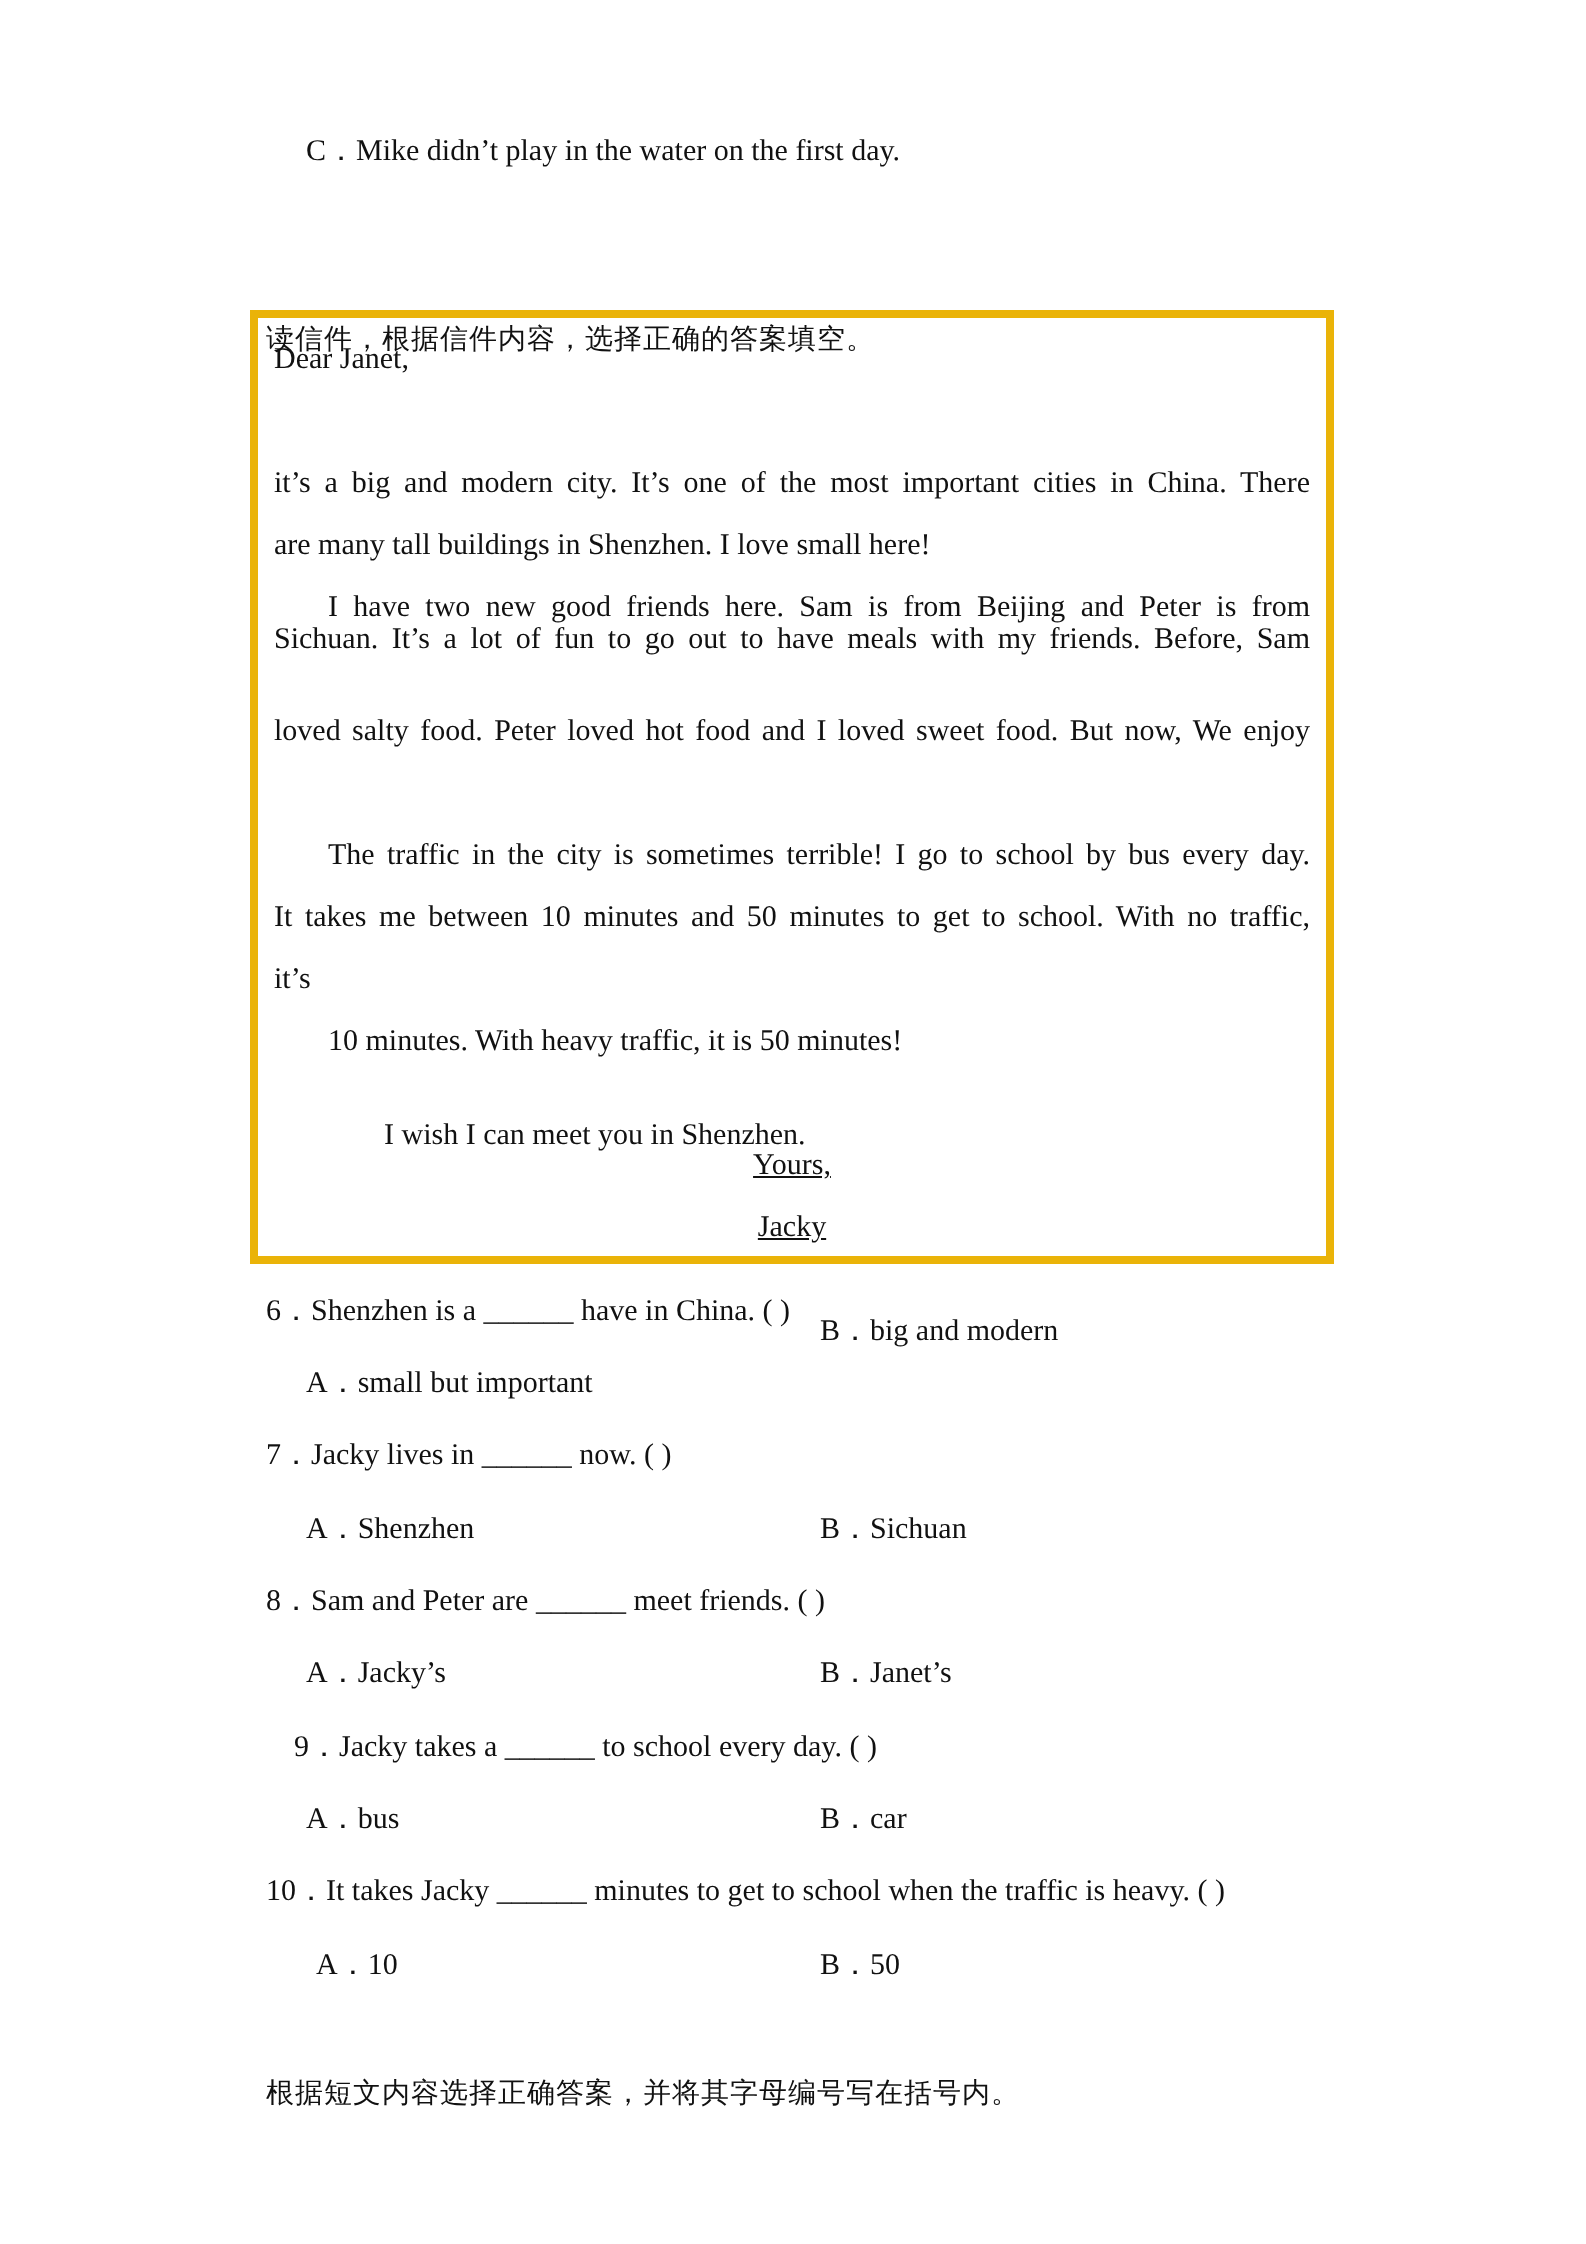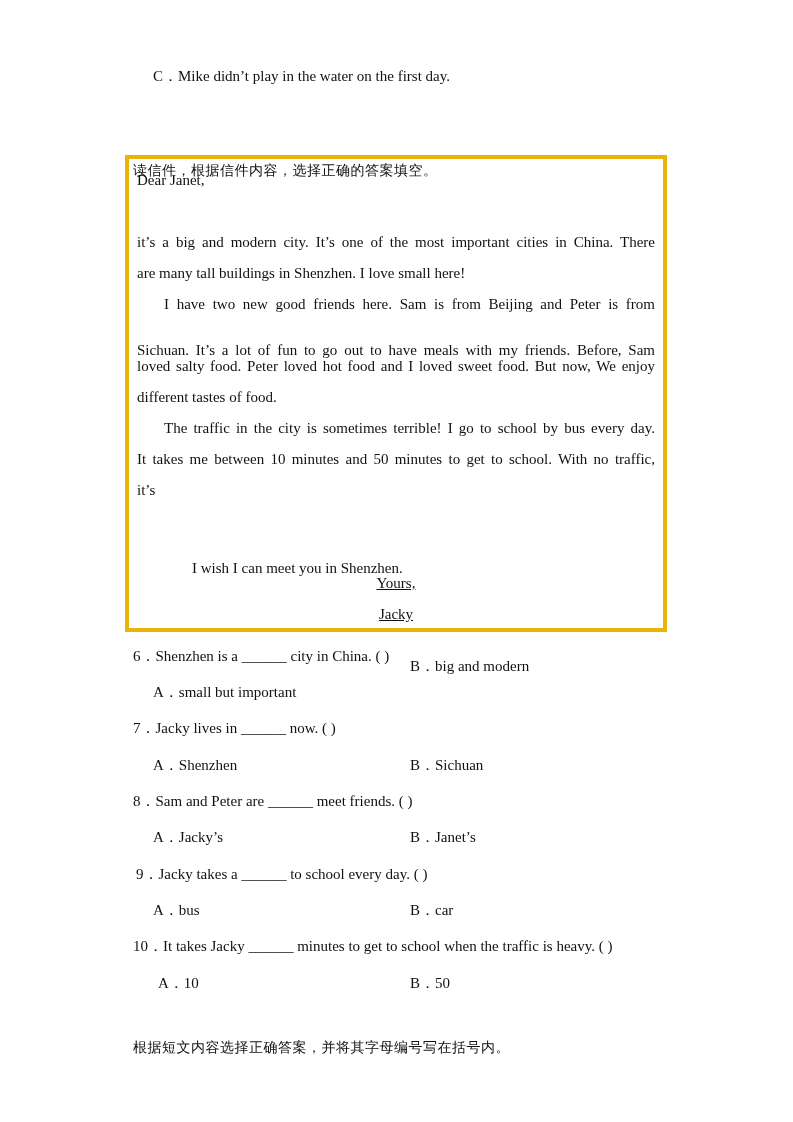--- a/index.html
+++ b/index.html
@@ -24,33 +24,33 @@
   <span>C．</span><span>Mike didn’t play in the water on the first day.</span>
 </div>
 
 <div class="abs cn" style="left:133px; top:129px;margin-top:32px;">读信件，根据信件内容，选择正确的答案填空。</div>
 
 <div class="letter-box">
   <div class="lt" style="top:12px;">Dear Janet,</div>
   <div class="lt just" style="top:74px;">it’s a big and modern city. It’s one of the most important cities in China. There</div>
   <div class="lt" style="top:105px;">are many tall buildings in Shenzhen. I love small here!</div>
   <div class="lt just" style="top:136px; left:35px;">I have two new good friends here. Sam is from Beijing and Peter is from</div>
-  <div class="lt just" style="top:182px;">Sichuan. It’s a lot of fun to go out to have meals with my friends. Before, Sam</div>
+  <div class="lt just" style="top:152px;">Sichuan. It’s a lot of fun to go out to have meals with my friends. Before, Sam</div>
   <div class="lt just" style="top:198px;">loved salty food. Peter loved hot food and I loved sweet food. But now, We enjoy</div>
-  <div class="lt" style="top:229px;">different tastes of food.</div>
   <div class="lt just" style="top:260px; left:35px;">The traffic in the city is sometimes terrible! I go to school by bus every day.</div>
   <div class="lt just" style="top:291px;">It takes me between 10 minutes and 50 minutes to get to school. With no traffic,</div>
   <div class="lt" style="top:322px;">it’s</div>
+  <div class="lt" style="top:353px; left:35px;">10 minutes. With heavy traffic, it is 50 minutes!</div>
   <div class="lt" style="top:400px; left:35px;margin-left:28px;">I wish I can meet you in Shenzhen.</div>
   <div class="lt right" style="top:415px;">Yours,</div>
   <div class="lt right" style="top:446px;">Jacky</div>
 </div>
 
 <div class="abs" style="left:133px; top:647px;">
-  <span>6．</span><span>Shenzhen is a ______ city in China. (    )</span>
+  <span>6．</span><span>Shenzhen is a ______ have in China. (    )</span>
 </div>
 <div class="abs" style="left:153px; top:683px;">
   <span>A．</span><span>small but important</span>
 </div>
 <div class="abs" style="left:410px; top:657px;">
   <span>B．</span><span>big and modern</span>
 </div>
 
 <div class="abs" style="left:133px; top:719px;">
   <span>7．</span><span>Jacky lives in ______ now. (    )</span>
@@ -65,21 +65,21 @@
 <div class="abs" style="left:133px; top:792px;">
   <span>8．</span><span>Sam and Peter are ______ meet friends. (    )</span>
 </div>
 <div class="abs" style="left:153px; top:828px;">
   <span>A．</span><span>Jacky’s</span>
 </div>
 <div class="abs" style="left:410px; top:828px;">
   <span>B．</span><span>Janet’s</span>
 </div>
 
-<div class="abs" style="left:136px; top:865px;">
+<div class="abs" style="left:147px; top:865px;">
   <span>9．</span><span>Jacky takes a ______ to school every day. (    )</span>
 </div>
 <div class="abs" style="left:153px; top:901px;">
   <span>A．</span><span>bus</span>
 </div>
 <div class="abs" style="left:410px; top:901px;">
   <span>B．</span><span>car</span>
 </div>
 
 <div class="abs" style="left:133px; top:937px;">

